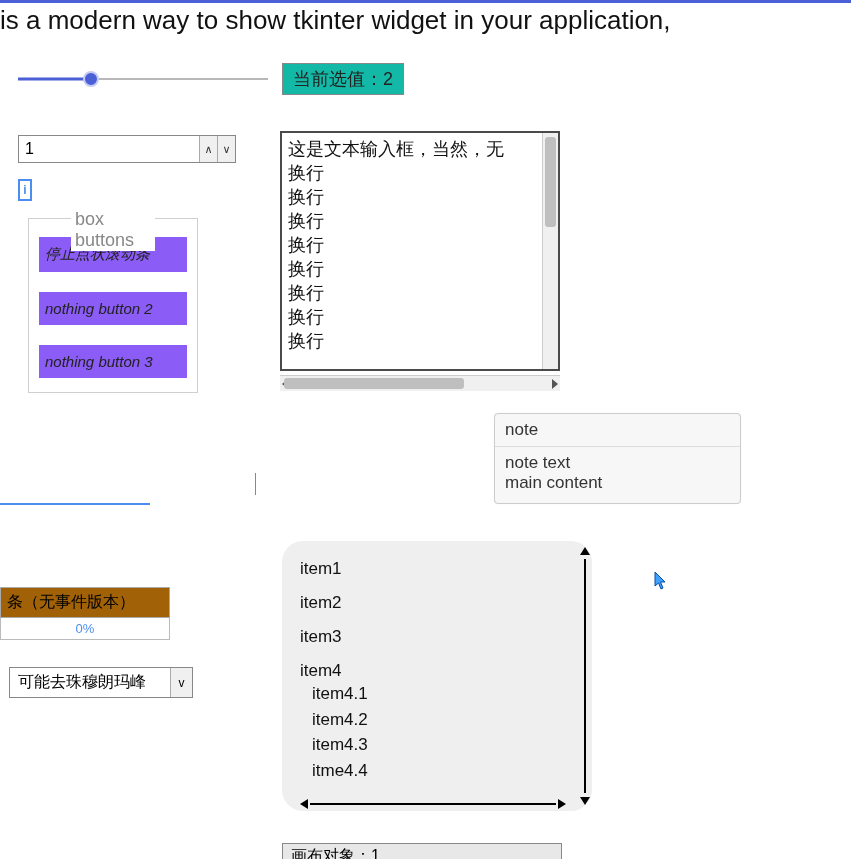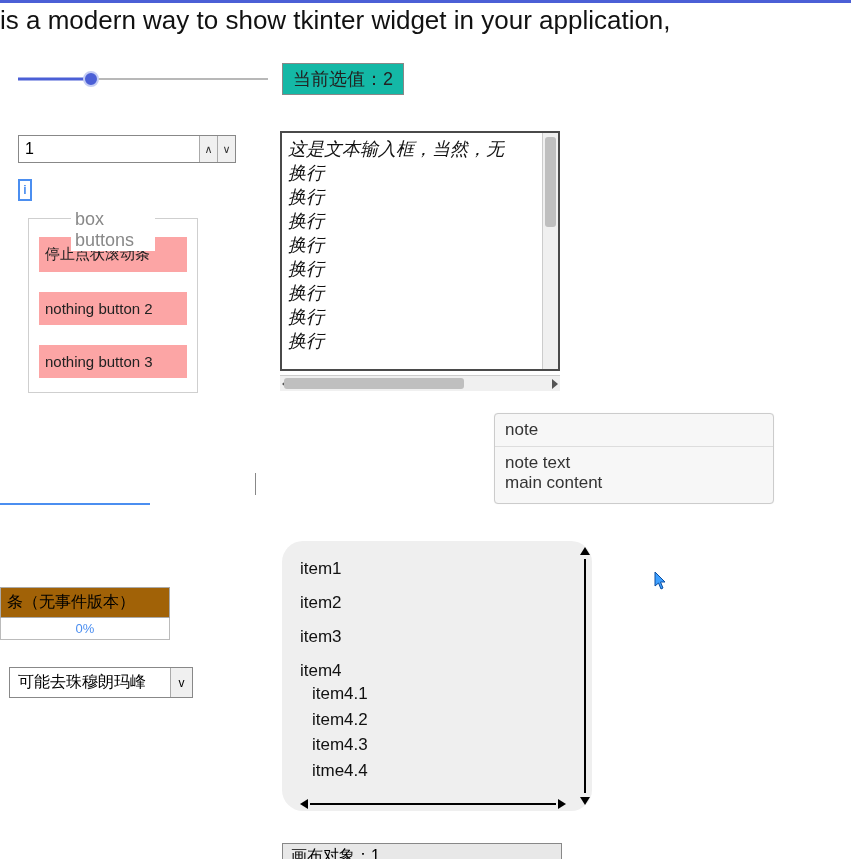--- a/index.html
+++ b/index.html
@@ -83,37 +83,37 @@
     width: 170px;
     border: 1px solid #cfcfcf;
     padding: 18px 10px 14px 10px;
   }
   .labelframe-label {
     position: absolute; top: -10px; left: 50%; transform: translateX(-50%);
     background: #fff; padding: 0 4px; color: #888; font-size: 18px;
   }
   .btn {
     display: block; width: 100%;
-    background: #fca5a5; border: none;
+    background: #8b5cf6; border: none;
     padding: 8px 6px; margin-bottom: 20px;
     text-align: left; font-size: 15px; color: #222;
     cursor: pointer;
+    font-style: italic;
   }
   .btn:last-child { margin-bottom: 0; }
   
   .text-wrap {
     position: absolute; top: 128px; left: 280px;
     width: 280px;
   }
   .text-inner {
     border: 2px solid #4a4a4a;
     height: 240px;
     position: relative;
     display: flex;
-    font-style: italic;
   }
   .text-content {
     flex: 1; padding: 4px 6px;
     font-size: 18px; color: #111;
     white-space: pre; overflow: hidden;
   }
   .vscroll {
     width: 16px; background: #f0f0f0; position: relative;
     border-left: 1px solid #ccc;
   }
@@ -139,21 +139,21 @@
     width:0;height:0;border-top:5px solid transparent;border-bottom:5px solid transparent;
     border-right:6px solid #555; margin-left:2px;
   }
   .hscroll-arrowR {
     width:0;height:0;border-top:5px solid transparent;border-bottom:5px solid transparent;
     border-left:6px solid #555; position:absolute; right:2px;
   }
   
   .note {
     position: absolute; top: 410px; left: 494px;
-    width: 280px;
+    width: 247px;
     border: 1px solid #ccc; border-radius: 4px;
     background: #f7f7f7;
     box-shadow: 0 0 1px rgba(0,0,0,0.1);
   }
   .note-head {
     padding: 6px 10px; font-size: 17px; color: #333;
     border-bottom: 1px solid #ddd;
   }
   .note-body {
     padding: 6px 10px 10px; font-size: 17px; color: #333;

